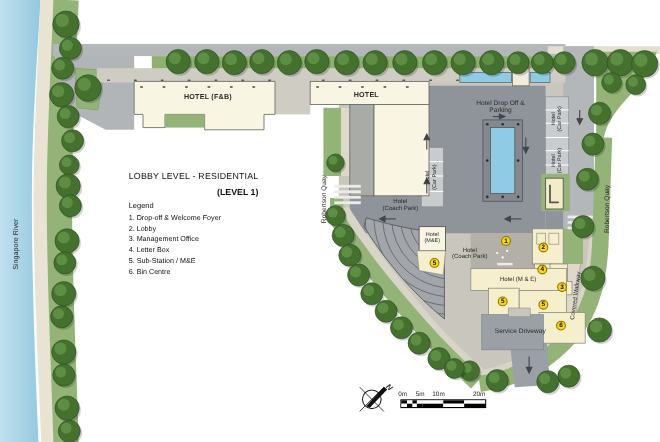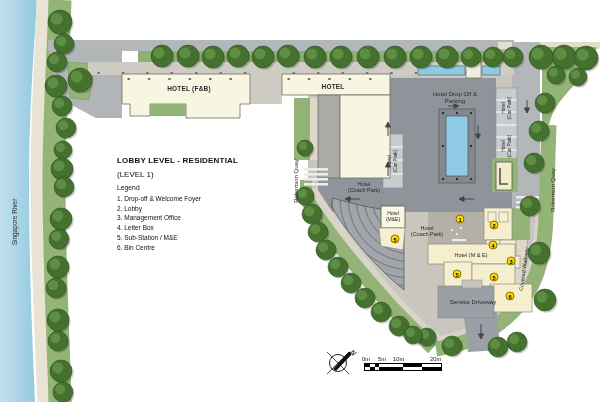--- a/index.html
+++ b/index.html
@@ -7,22 +7,22 @@
          font-family:"Liberation Sans", sans-serif;}
   #map{position:absolute;left:0;top:0;}
   .lbl{position:absolute;color:#2a2a28;white-space:pre-line;text-align:center;
        transform:translate(-50%,-50%);line-height:1.15;pointer-events:none;}
   .v{transform:translate(-50%,-50%) rotate(-90deg);}
   .cw{transform:translate(-50%,-50%) rotate(-82deg);}
   .n45{transform:translate(-50%,-50%) rotate(42deg);font-style:italic;font-weight:bold;}
   .s65{font-size:6.5px;} .s60{font-size:6px;} .s55{font-size:5.5px;} .s50{font-size:5px;}
   .b{font-weight:bold;letter-spacing:.2px;}
   .legend{position:absolute;left:117px;top:156px;color:#111;}
-  .legend .t1{font-size:8px;font-weight:bold;letter-spacing:.2px;margin-bottom:5px;}
-  .legend .t2{font-size:8px;font-weight:normal;margin-bottom:5px;}
+  .legend .t1{font-size:8px;font-weight:normal;letter-spacing:.2px;margin-bottom:5px;}
+  .legend .t2{font-size:8px;font-weight:bold;margin-bottom:5px;text-align:right;}
   .legend .hd{font-size:6.8px;margin-bottom:3px;}
   .legend .it{font-size:6.5px;line-height:9.7px;}
   .marker{position:absolute;width:9px;height:9px;border-radius:50%;background:#ffd800;
           border:.5px solid #8a7500;color:#000;font-size:5.8px;font-weight:bold;
           display:flex;align-items:center;justify-content:center;
           transform:translate(-50%,-50%);box-sizing:border-box;}
   .scalebar{position:absolute;left:364px;top:356px;width:86px;}
   .ticks{position:relative;height:7px;font-size:5.8px;color:#222;}
   .ticks span{position:absolute;top:0;}
   .bar{position:relative;width:76px;height:6px;border:.8px solid #000;box-sizing:content-box;}

